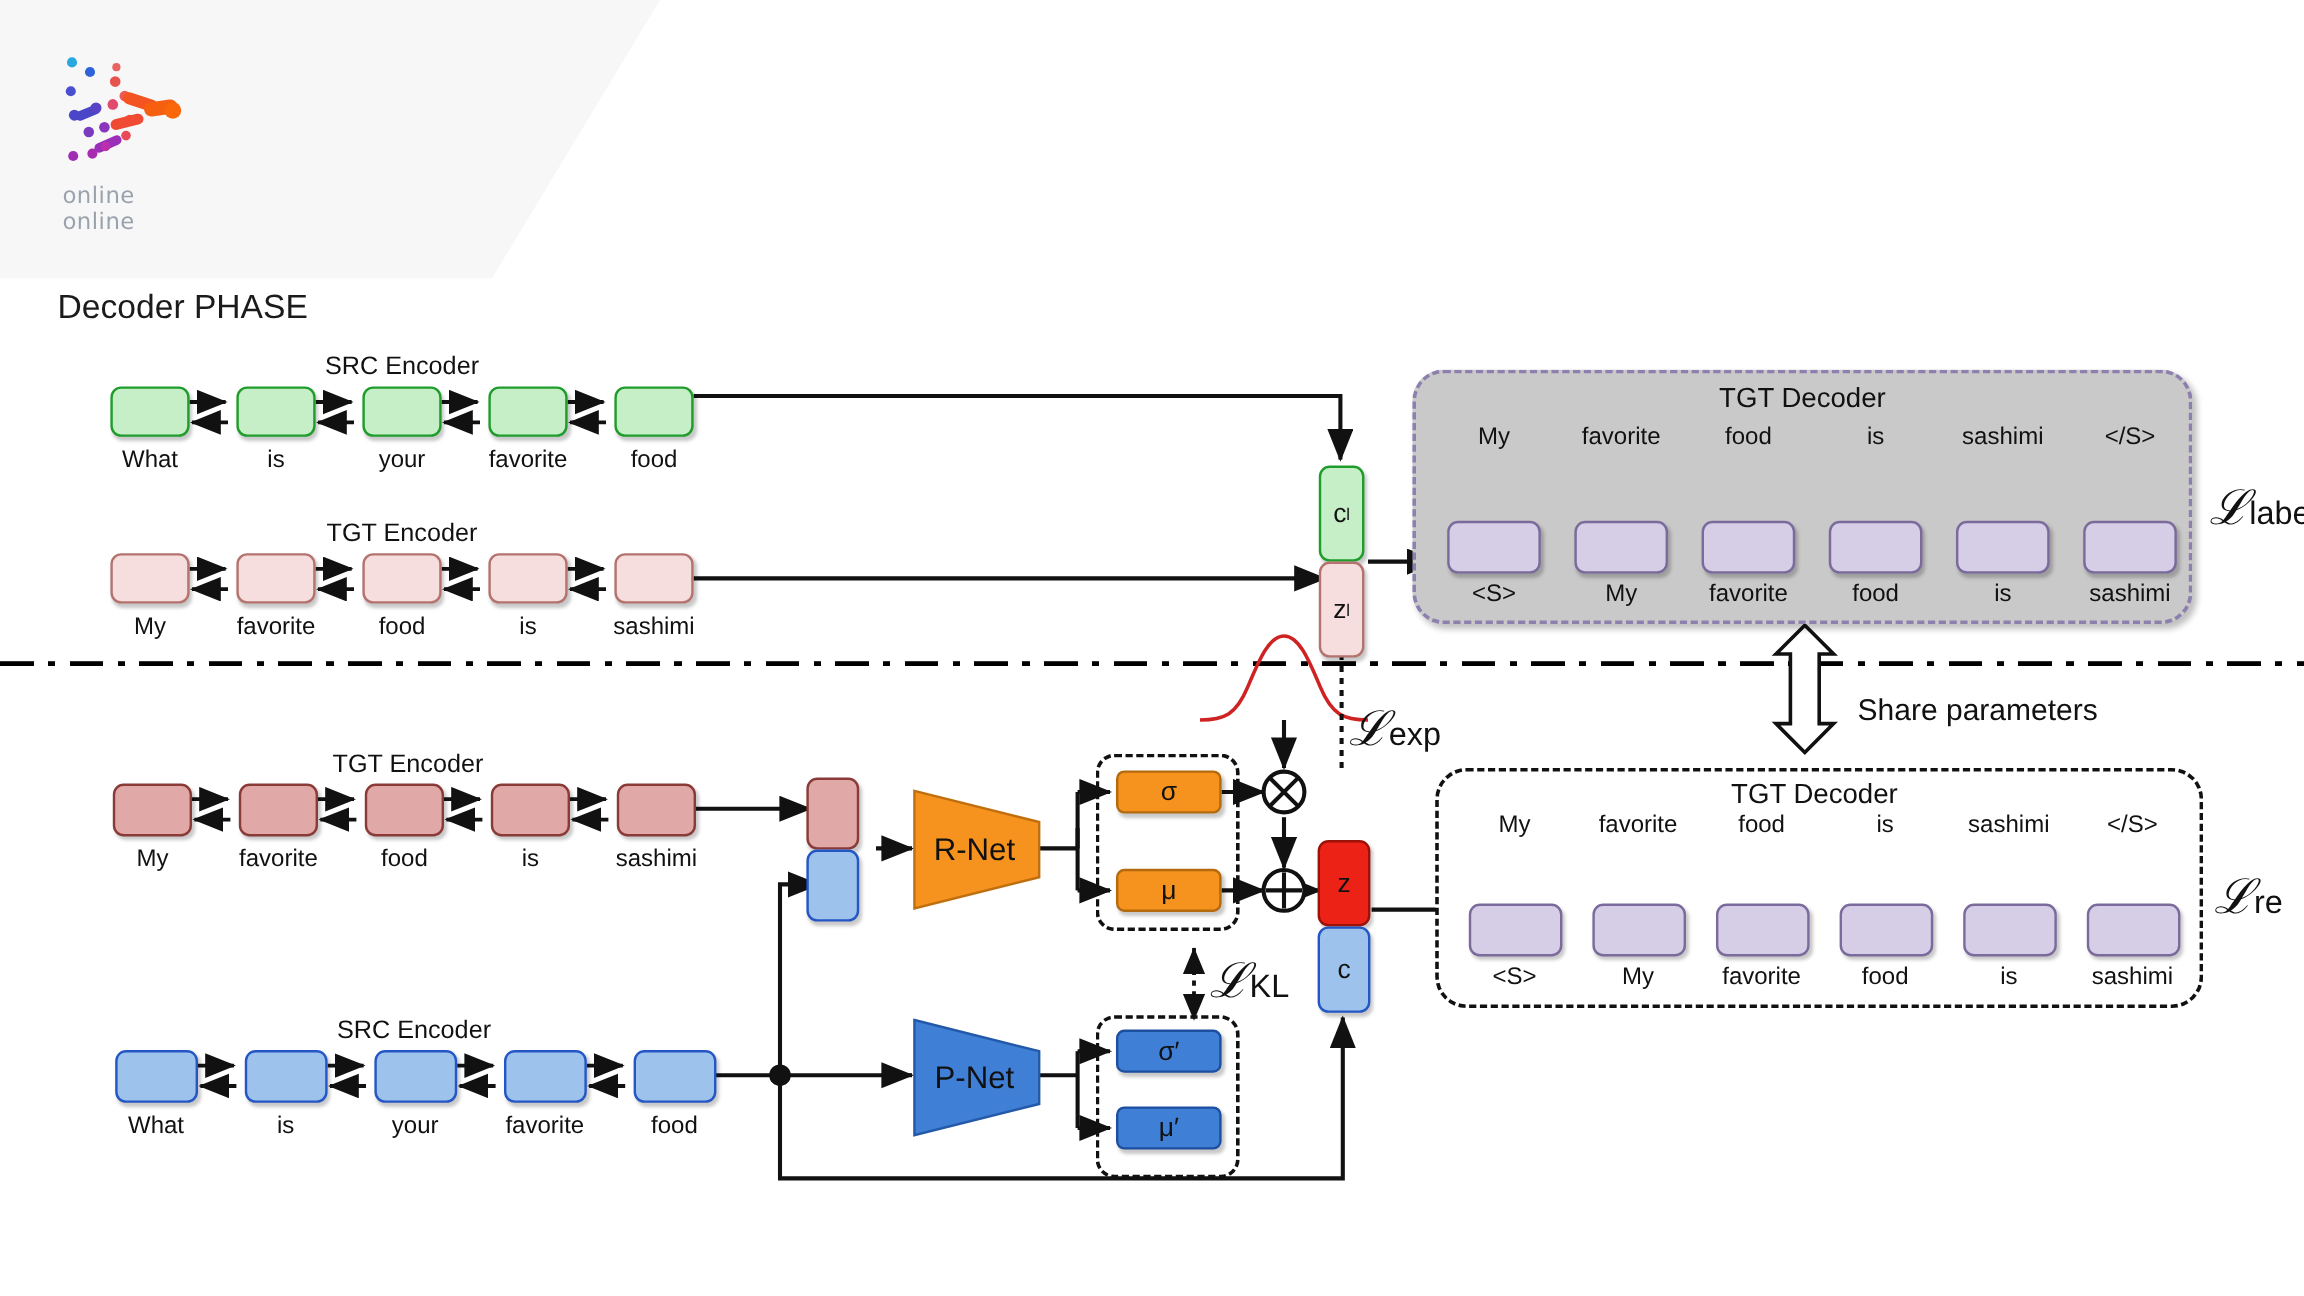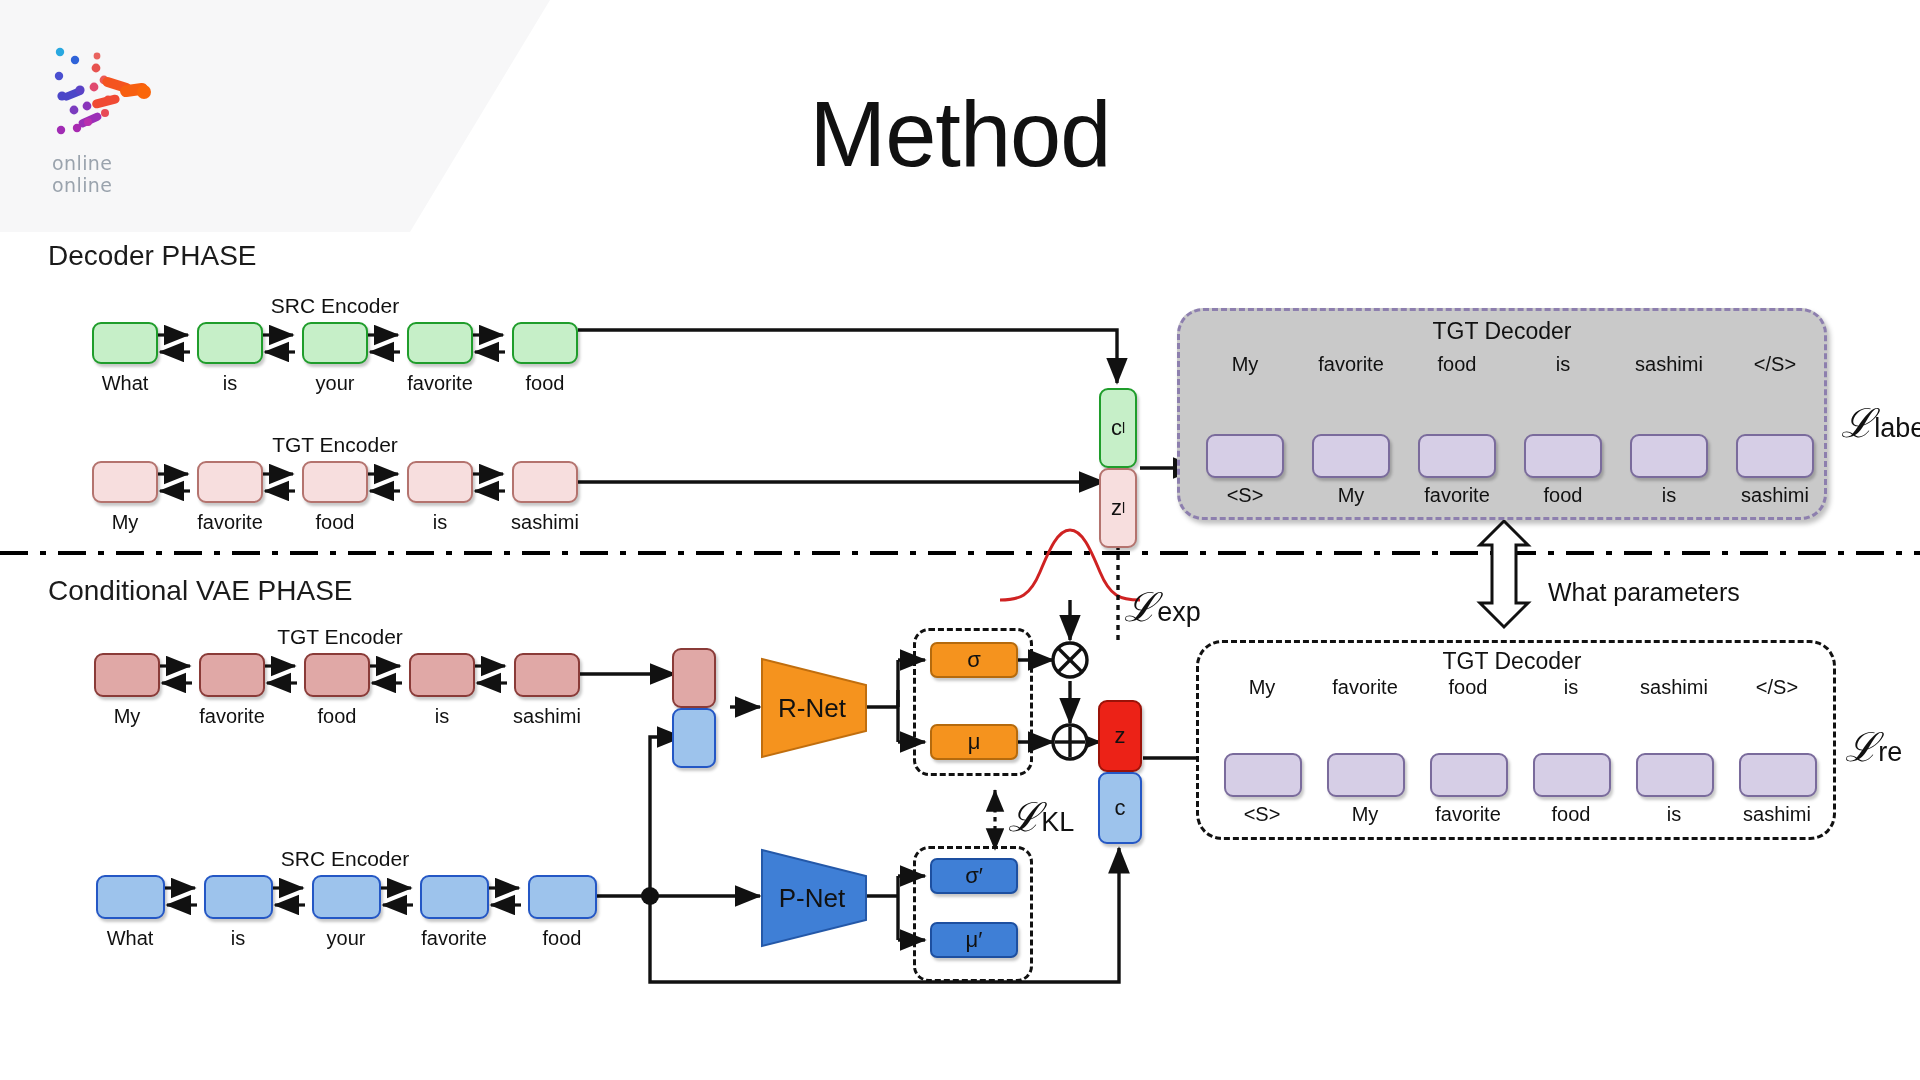--- a/index.html
+++ b/index.html
@@ -171,24 +171,22 @@
       <circle cx="40" cy="82" r="4" fill="#b92fae"></circle>
       <circle cx="57" cy="73" r="4" fill="#e84a57"></circle>
       <circle cx="49" cy="16" r="3.4" fill="#e9635f"></circle>
     </svg>
     <div class="logo-text">
       <div>online</div>
       <div>online</div>
     </div>
   </div>
 
-  <div class="title">Method</div>
 
   <div class="phase-label" id="phase-top">Decoder PHASE</div>
-  <div class="phase-label" id="phase-bottom">Conditional VAE PHASE</div>
 
   <div class="divider"></div>
 
   <svg class="wires" viewBox="0 0 1920 1080">
     <defs>
       <marker id="ah" markerWidth="9" markerHeight="9" refX="7.5" refY="3.2" orient="auto">
         <path d="M0,0 L8,3.2 L0,6.4 z" fill="#111"></path>
       </marker>
       <marker id="ahs" markerWidth="8" markerHeight="8" refX="6.8" refY="2.9" orient="auto">
         <path d="M0,0 L7,2.9 L0,5.8 z" fill="#111"></path>
@@ -485,15 +483,15 @@
   <div class="loss" style="left:1124px;top:578px;">
     <span class="cal">ℒ</span><span class="sfx">exp</span>
   </div>
   <div class="loss" style="left:1008px;top:788px;">
     <span class="cal">ℒ</span><span class="sfx">KL</span>
   </div>
   <div class="loss" style="left:1845px;top:718px;">
     <span class="cal">ℒ</span><span class="sfx">re</span>
   </div>
 
-  <div class="share-label" style="left:1548px;top:578px;">What parameters</div>
+  <div class="share-label" style="left:1548px;top:578px;">Share parameters</div>
 
 </div>
 
 </body></html>

